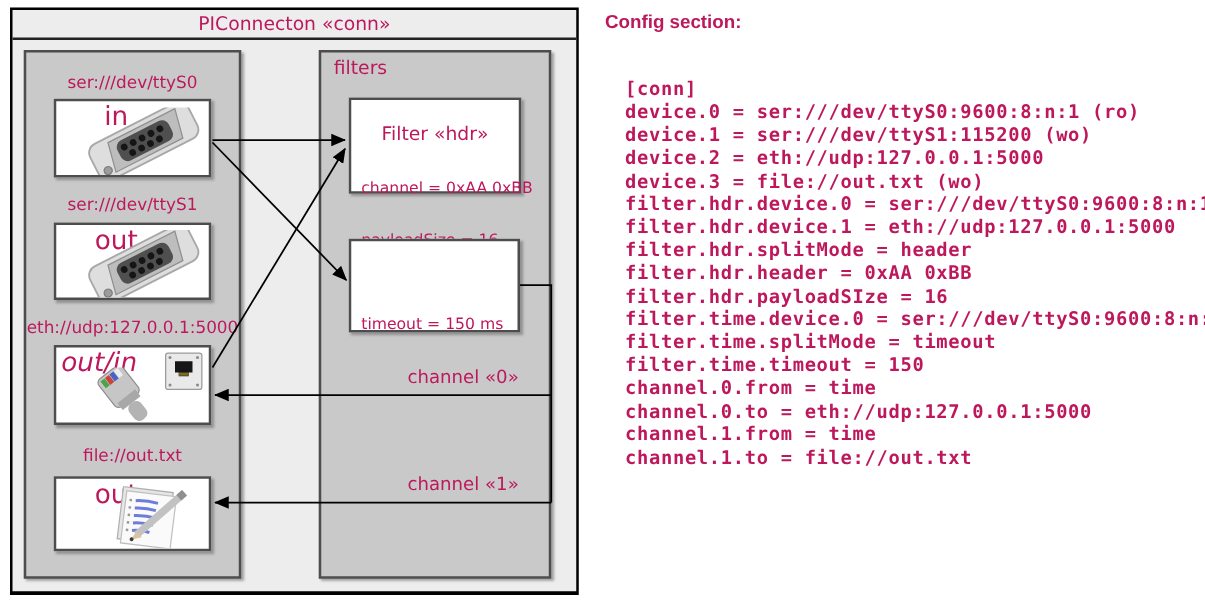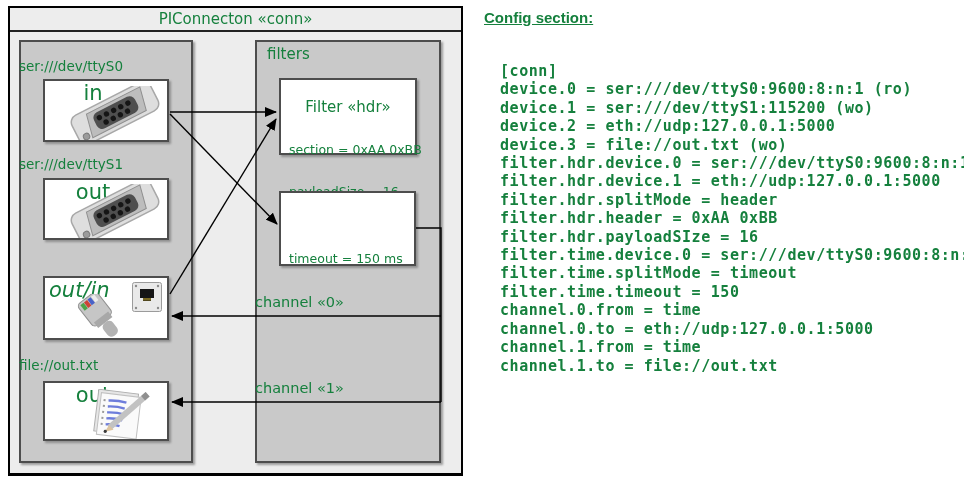--- a/index.html
+++ b/index.html
@@ -1,59 +1,59 @@
 <!DOCTYPE html>
 <html><head>
 <meta charset="utf-8">
 <style>
   html,body{margin:0;padding:0;background:#fff;}
   .stage{position:relative;width:964px;height:484px;background:#fff;overflow:hidden;
-         font-family:"DejaVu Sans","Liberation Sans",sans-serif;color:#15803d;}
+         font-family:"DejaVu Sans","Liberation Sans",sans-serif;color:#be185d;}
   .abs{position:absolute;}
 
   
   .outer-box{left:8px;top:6px;width:451px;height:465px;background:#ededed;
              border:2px solid #000;border-bottom-width:3px;}
   .outer-title{height:22px;line-height:23px;border-bottom:2px solid #222;
                text-align:center;font-size:15px;}
 
   
   .group-box{background:#c9c9c9;border:2px solid #4d4d4d;box-shadow:2px 2px 2px rgba(60,60,60,.45);}
   .devices-box{left:19px;top:40px;width:170px;height:419px;}
   .filters-box{left:255px;top:40px;width:182px;height:419px;}
   .filters-title{left:255px;top:45px;width:186px;text-align:left;font-size:15px;padding-left:12px;}
 
   
-  .dev-label{left:19px;width:174px;text-align:left;font-size:13.5px;line-height:16px;}
+  .dev-label{left:19px;width:174px;text-align:center;font-size:13.5px;line-height:16px;}
   .dev-box{left:43px;width:122px;background:#fff;border:2px solid #4d4d4d;
            box-shadow:2px 2px 2px rgba(60,60,60,.4);}
   .dev-name{position:absolute;top:1px;left:0;right:0;text-align:center;font-size:21px;line-height:22px;}
   .dev-name.pad{padding-right:26px;}
   .dev-name.left{left:4px;right:auto;text-align:right;font-style:italic;}
 
   
   .filter-box{background:#fff;border:2px solid #4d4d4d;box-shadow:2px 2px 2px rgba(60,60,60,.4);}
   .filter-hdr{left:279px;top:78px;width:134px;height:73px;}
   .filter-time{left:279px;top:191px;width:133px;height:71px;}
   .filter-title{text-align:center;font-size:15px;margin-top:18px;}
   .filter-props{position:absolute;left:8px;font-size:12.5px;line-height:14px;white-space:pre;}
   .filter-hdr .filter-props{top:35px;}
   .filter-time .filter-props{top:31px;}
 
   
-  .channel-label{left:255px;width:160px;text-align:left;font-size:14.5px;}
+  .channel-label{left:255px;width:160px;text-align:right;font-size:14.5px;}
 
   
   .overlay{left:0;top:0;width:964px;height:484px;pointer-events:none;z-index:6;}
 
   .icon-svg{position:absolute;}
 
   
   .config-heading{left:484px;top:9px;font-size:15px;font-weight:bold;
-                  font-family:"Liberation Sans","DejaVu Sans",sans-serif;text-decoration:underline;}
+                  font-family:"Liberation Sans","DejaVu Sans",sans-serif;}
   .config-pre{left:484px;top:46px;margin:16px;font-family:"DejaVu Sans Mono","Liberation Mono",monospace;
               font-size:15px;font-weight:bold;line-height:18.4px;letter-spacing:0.55px;white-space:pre;}
 </style>
 </head>
 <body>
 
 <div class="stage">
 
   <div class="abs outer-box">
     <div class="outer-title">PIConnecton «conn»</div>
@@ -100,20 +100,21 @@
         <circle cx="68" cy="24" r="2.7" fill="#151515"></circle>
         <circle cx="40" cy="31" r="2.7" fill="#151515"></circle>
           <circle cx="48" cy="31" r="2.7" fill="#151515"></circle>
         <circle cx="56" cy="31" r="2.7" fill="#151515"></circle>
           <circle cx="64" cy="31" r="2.7" fill="#151515"></circle>
         <circle cx="16" cy="35" r="3.2" fill="#9c9c9c" stroke="#7c7c7c"></circle>
       </g>
     </svg>
   </div>
 
+  <div class="abs dev-label" style="top:254px">eth://udp:127.0.0.1:5000</div>
   <div class="abs dev-box" style="top:276px;height:60px">
     <div class="dev-name left">out/in</div>
     <svg class="icon-svg" style="right:4px;top:3px" width="32" height="32" viewBox="0 0 32 32">
       <rect x="1.5" y="1.5" width="29" height="29" rx="2" fill="#e9e9e9" stroke="#9b9b9b"></rect>
       <path d="M9,8 h14 v9 h-3 v3 h-8 v-3 h-3 z" fill="#161616"></path>
       <rect x="12" y="17" width="8" height="2.6" fill="#7a6a25"></rect>
       <circle cx="5" cy="27" r="1.2" fill="#8a8a8a"></circle>
         <circle cx="27" cy="27" r="1.2" fill="#8a8a8a"></circle>
       <circle cx="5" cy="5" r="1.2" fill="#8a8a8a"></circle>
         <circle cx="27" cy="5" r="1.2" fill="#8a8a8a"></circle>
@@ -159,21 +160,21 @@
       </g>
     </svg>
   </div>
 
   <div class="abs group-box filters-box"></div>
   <div class="abs filters-title">filters</div>
 
   <div class="abs filter-box filter-hdr">
     <div class="filter-title">Filter «hdr»</div>
     <div class="filter-props">
-      <div>section = 0xAA 0xBB</div>
+      <div>channel = 0xAA 0xBB</div>
       <div>payloadSize = 16</div>
     </div>
   </div>
 
   <div class="abs filter-box filter-time">
     <div class="filter-props">
       <div>timeout = 150 ms</div>
     </div>
   </div>
 

